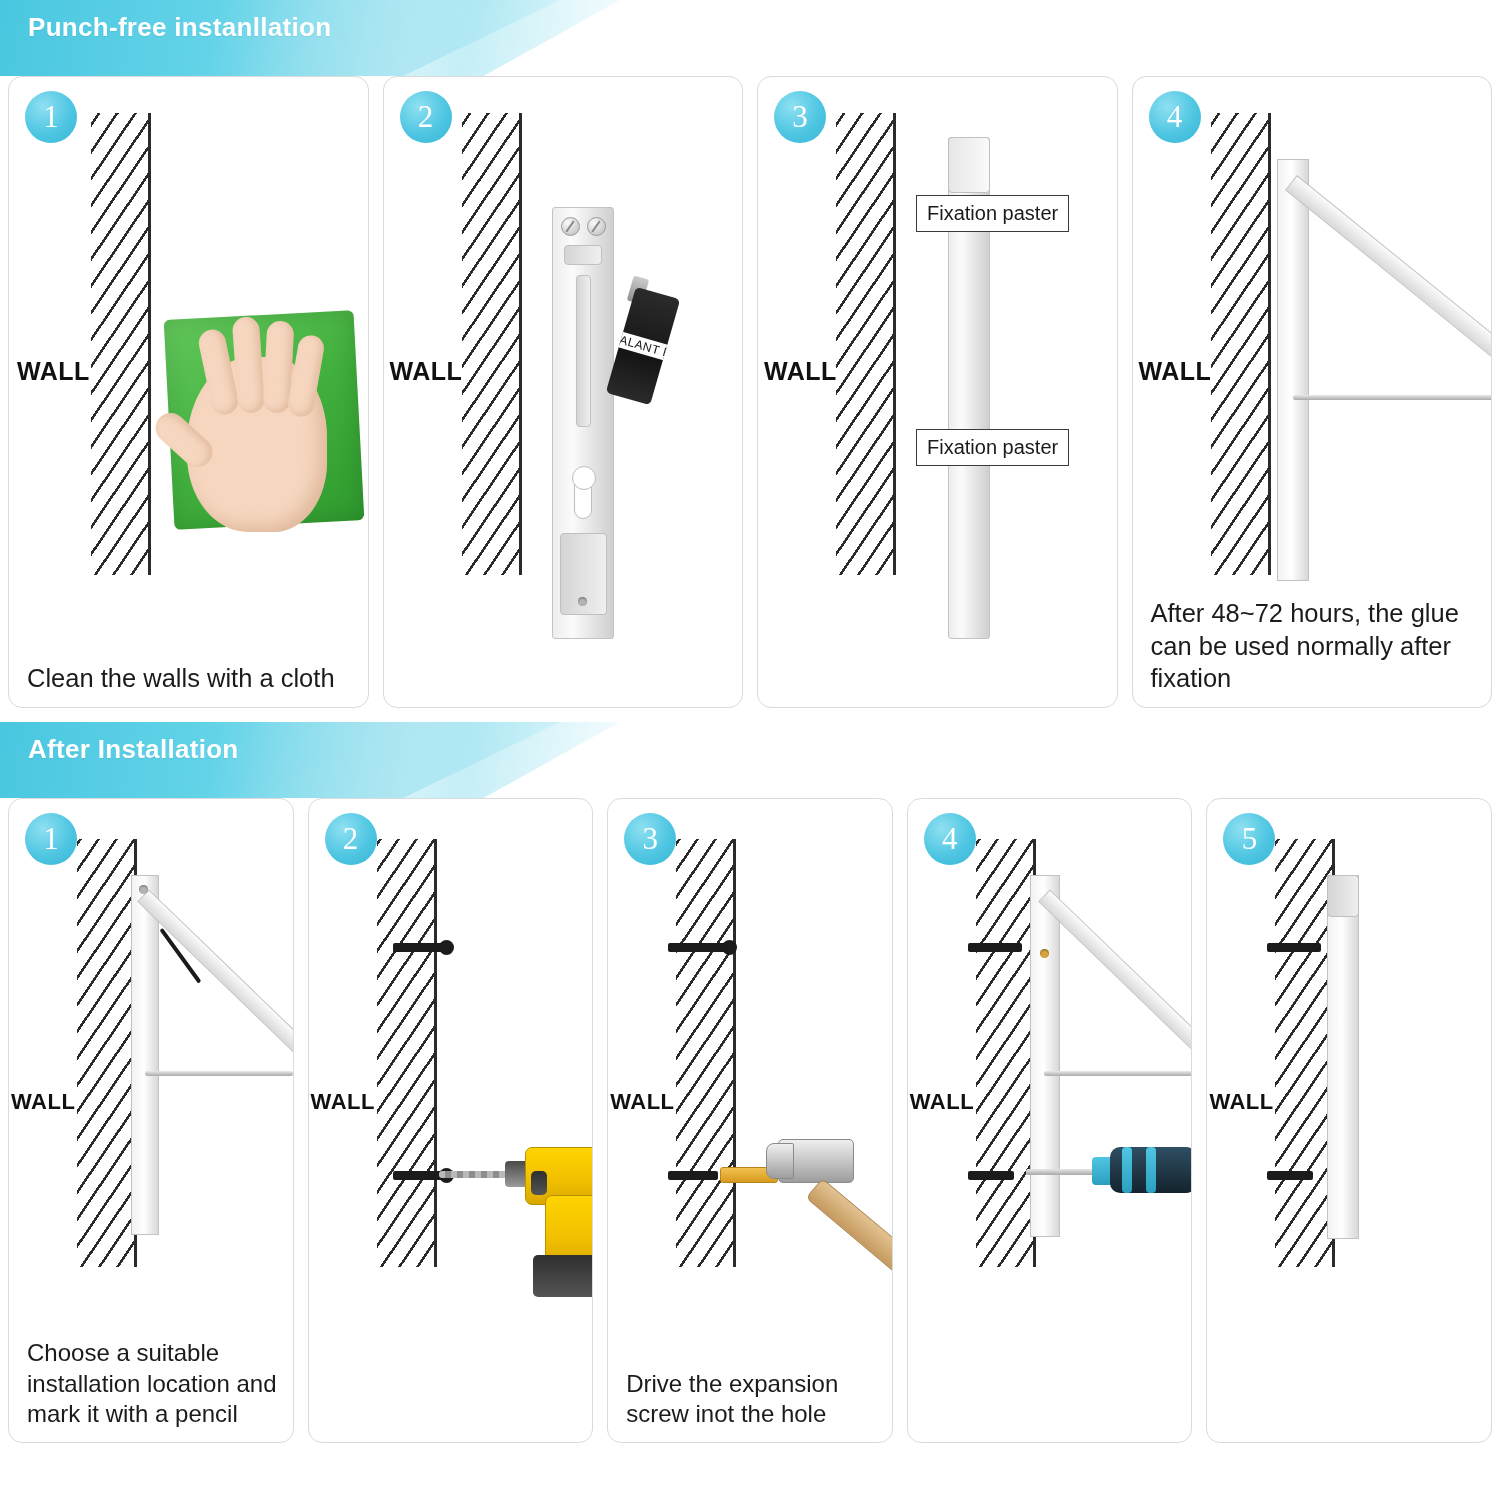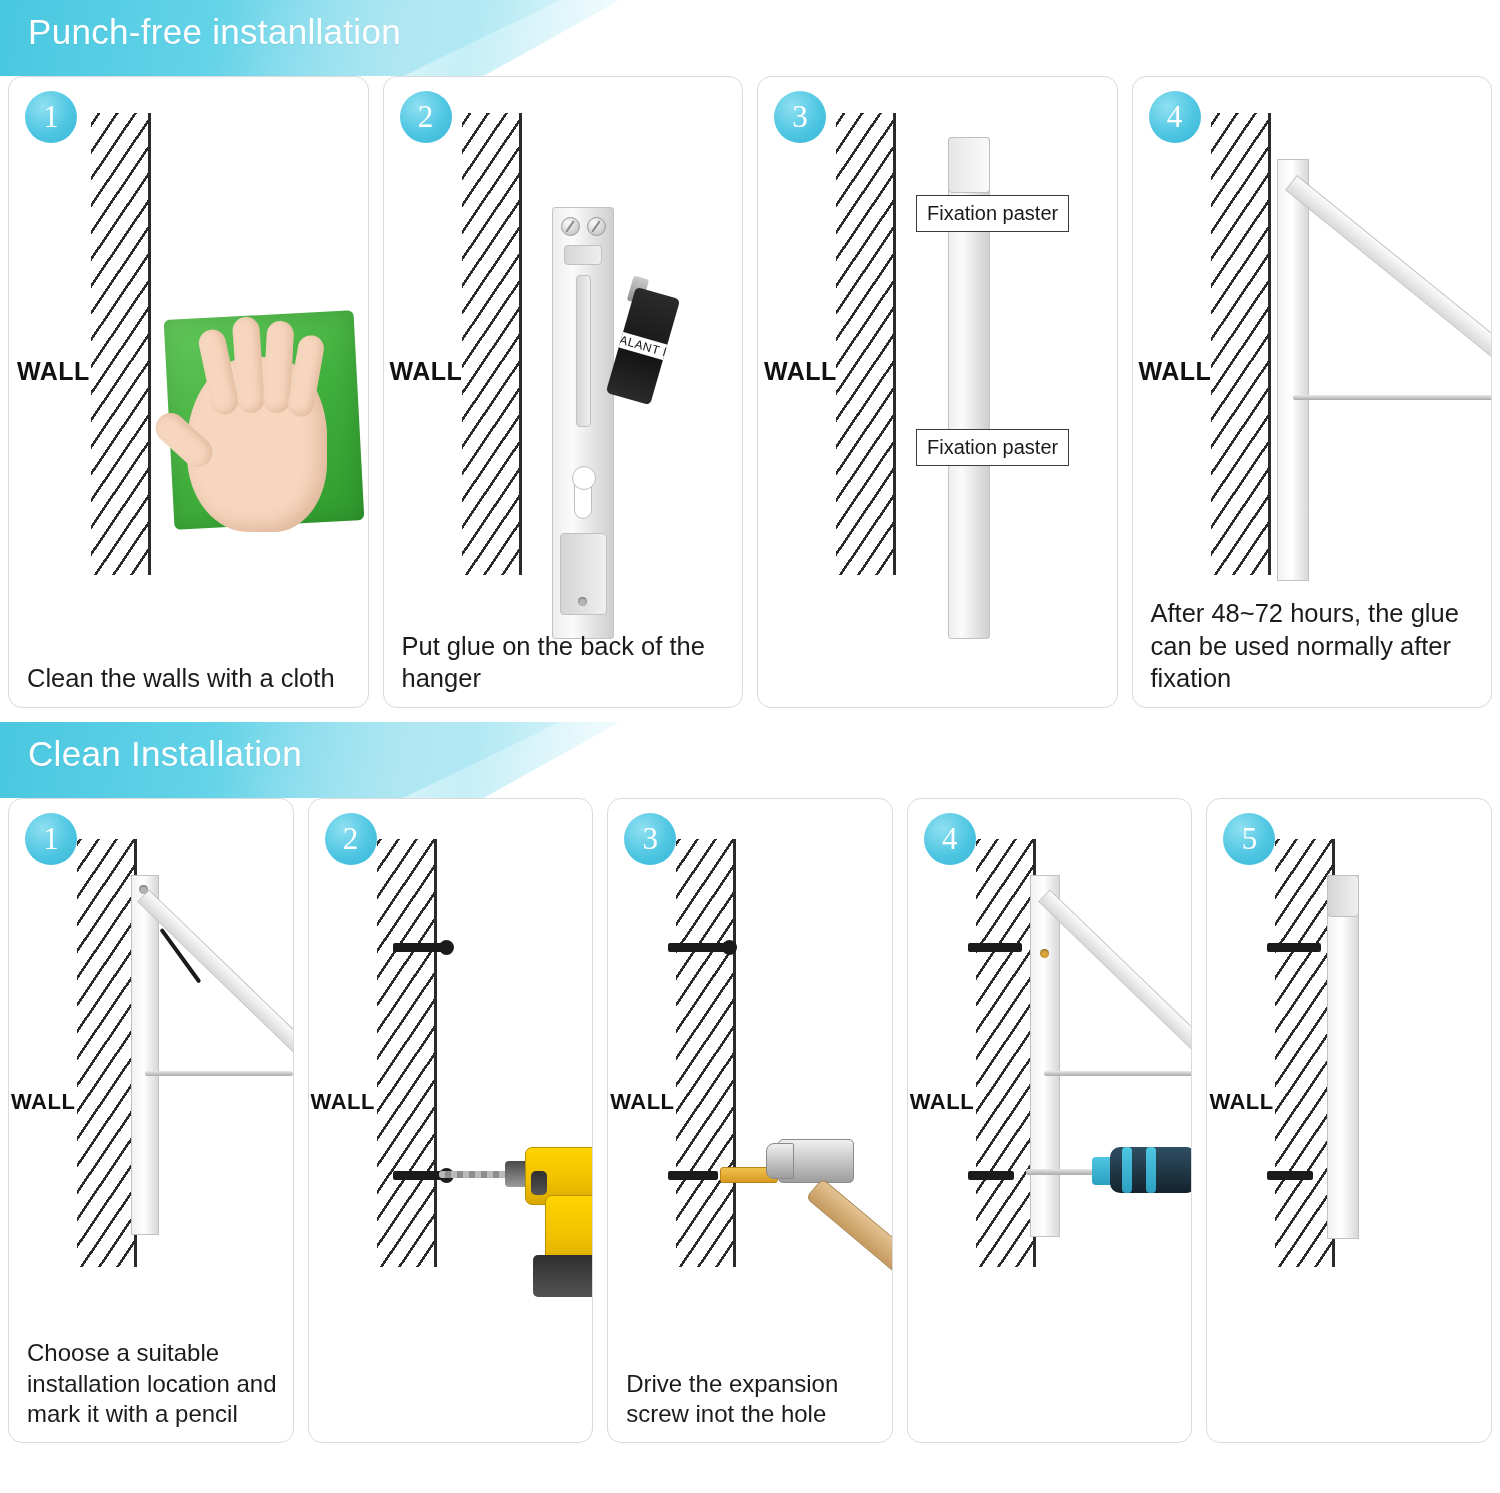--- a/index.html
+++ b/index.html
@@ -37,24 +37,24 @@
     top: 0;
     height: 76px;
     width: 620px;
     background: linear-gradient(100deg, rgba(73,199,224,0) 40%, rgba(150,225,240,0.55) 75%, rgba(220,246,251,0.25) 100%);
     clip-path: polygon(22% 0, 100% 0, 78% 100%, 0 100%);
   }
   .banner .btitle {
     position: absolute;
     left: 28px;
     top: 12px;
-    font-size: 35px;
+    font-size: 26px;
     color: #ffffff;
     letter-spacing: 0.3px;
-    font-weight: 400;
+    font-weight: 700;
     z-index: 3;
     text-shadow: 0 1px 1px rgba(0,0,0,0.07);
   }
   #banner2 .btitle { color: #ffffff; }
 
   
   .grid {
     display: flex;
     gap: 14px;
     padding: 0 8px;
@@ -396,21 +396,20 @@
       <div class="slot" style="left:192px; top:198px; width:13px; height:150px;"></div>
       <div class="keyhole" style="left:190px; top:398px;"></div>
       <div class="slot" style="left:176px; top:456px; width:45px; height:80px;"></div>
       <div class="screwhole" style="left:194px; top:520px;"></div>
 
       <div class="tubecap" style="left:246px; top:200px; width:16px; height:26px;"></div>
       <div class="tube" style="left:236px; top:214px; width:46px; height:110px;">
         <div class="tubetext">SEALANT FIX</div>
       </div>
     </div>
-    <div class="caption">Put glue on the back of the hanger</div>
   </div>
 
   <div class="card">
     <div class="badge">3</div>
     <div class="illus">
       <div class="wall" style="left:78px; top:36px; bottom:132px;"></div>
       <div class="walllabel" style="left:6px; top:280px;">WALL</div>
       <div class="plate" style="left:190px; top:60px; width:40px; height:500px;"></div>
       <div class="slot" style="left:190px; top:60px; width:40px; height:54px; background:linear-gradient(90deg,#e6e6e6,#fafafa);"></div>
       <div class="tapeband" style="left:186px; top:130px; width:48px; height:22px;"></div>
@@ -432,21 +431,21 @@
 
       <div class="rod" style="left:160px; top:318px; width:200px;"></div>
     </div>
     <div class="caption">After 48~72 hours, the glue can be used normally after fixation</div>
   </div>
 </div>
 
 <div class="banner" id="banner2" style="margin-top:14px;">
   <div class="shape"></div>
   <div class="shape2"></div>
-  <div class="btitle">Clean Installation</div>
+  <div class="btitle">After Installation</div>
 </div>
 
 <div class="grid" id="grid2">
 
   <div class="card">
     <div class="badge">1</div>
     <div class="illus">
       <div class="wall" style="left:68px; top:40px; bottom:175px;"></div>
       <div class="walllabel" style="left:2px; top:290px; font-size:22px;">WALL</div>
       <div class="bar" style="left:122px; top:76px; width:26px; height:358px;"></div>

